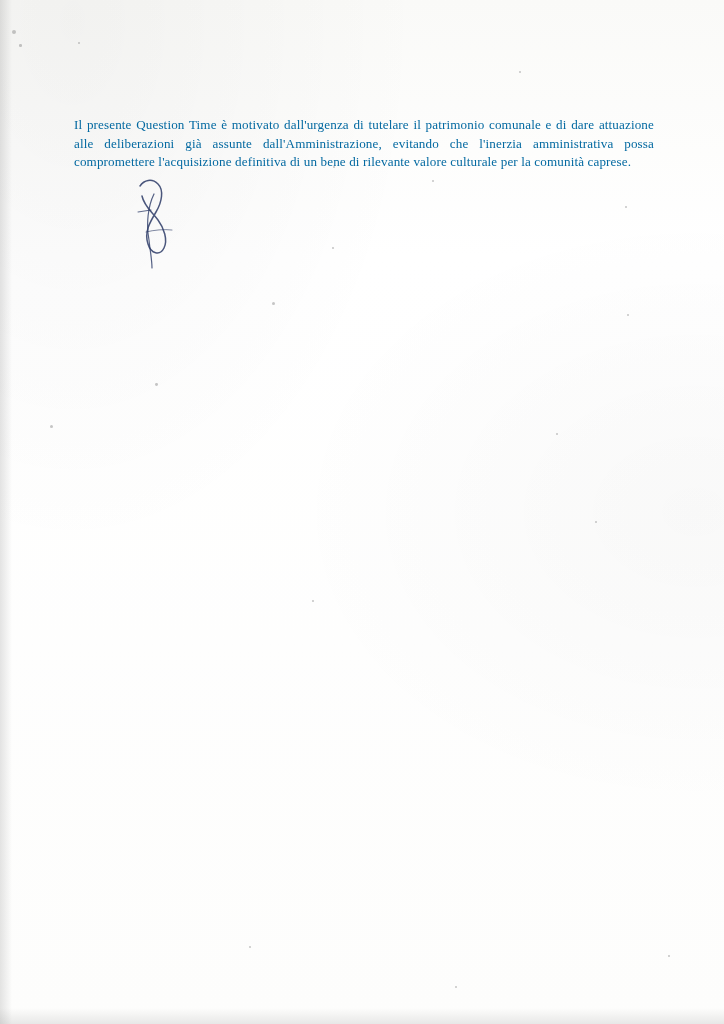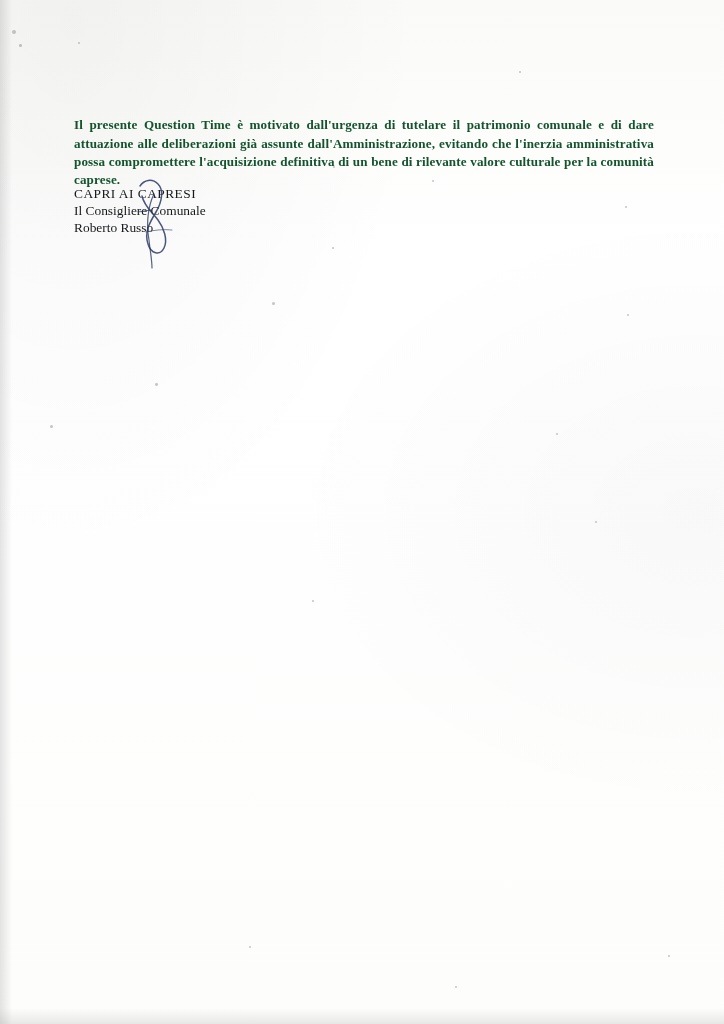--- a/index.html
+++ b/index.html
@@ -51,23 +51,22 @@
 
   .body-text {
     position: absolute;
     left: 74px;
     top: 103px;
     width: 580px;
     font-size: 13.1px;
     line-height: 18.4px;
     text-align: justify;
     text-justify: inter-word;
-    color: #14532d;
+    color: #0369a1;
     letter-spacing: 0.01em;
-    font-weight: bold;
   }
 
   .signature-block {
     position: absolute;
     left: 74px;
     top: 186px;
     font-size: 13.4px;
     line-height: 16.8px;
     color: #16181b;
   }
@@ -112,25 +111,20 @@
   <div class="speck" style="left:50px;  top:425px; width:3.2px; height:3.2px;"></div>
   <div class="speck" style="left:556px; top:433px; width:2px;   height:2px;"></div>
   <div class="speck" style="left:595px; top:521px; width:2.4px; height:2.4px;"></div>
   <div class="speck" style="left:312px; top:600px; width:1.8px; height:1.8px;"></div>
   <div class="speck" style="left:249px; top:946px; width:2.2px; height:2.2px;"></div>
   <div class="speck" style="left:455px; top:986px; width:2px;   height:2px;"></div>
   <div class="speck" style="left:668px; top:955px; width:1.8px; height:1.8px;"></div>
 
   <p class="body-text">Il presente Question Time è motivato dall'urgenza di tutelare il patrimonio comunale e di dare attuazione alle deliberazioni già assunte dall'Amministrazione, evitando che l'inerzia amministrativa possa compromettere l'acquisizione definitiva di un bene di rilevante valore culturale per la comunità caprese.</p>
 
-  <div class="signature-block">
-    <div class="sig-line org">CAPRI AI CAPRESI</div>
-    <div class="sig-line">Il Consigliere Comunale</div>
-    <div class="sig-line">Roberto Russo</div>
-  </div>
 
   <div class="ink">
     <svg width="100" height="110" viewBox="0 0 100 110" fill="none">
       <path d="M22 14 C 26 8, 34 6, 40 12 C 46 18, 44 30, 38 40 C 32 50, 26 60, 30 72 C 33 82, 42 84, 46 76 C 50 68, 46 56, 40 48 C 34 40, 26 34, 24 24" stroke="#2b3a66" stroke-width="1.5" stroke-linecap="round" fill="none" opacity="0.85"></path>
       <path d="M36 22 C 30 34, 28 52, 31 68 C 32 78, 34 88, 34 96" stroke="#2b3a66" stroke-width="1.2" stroke-linecap="round" fill="none" opacity="0.8"></path>
       <path d="M20 40 L 33 38" stroke="#2b3a66" stroke-width="1.1" stroke-linecap="round" fill="none" opacity="0.75"></path>
       <path d="M28 60 C 36 58, 46 57, 54 58" stroke="#2b3a66" stroke-width="1.0" stroke-linecap="round" fill="none" opacity="0.6"></path>
     </svg>
   </div>
 

